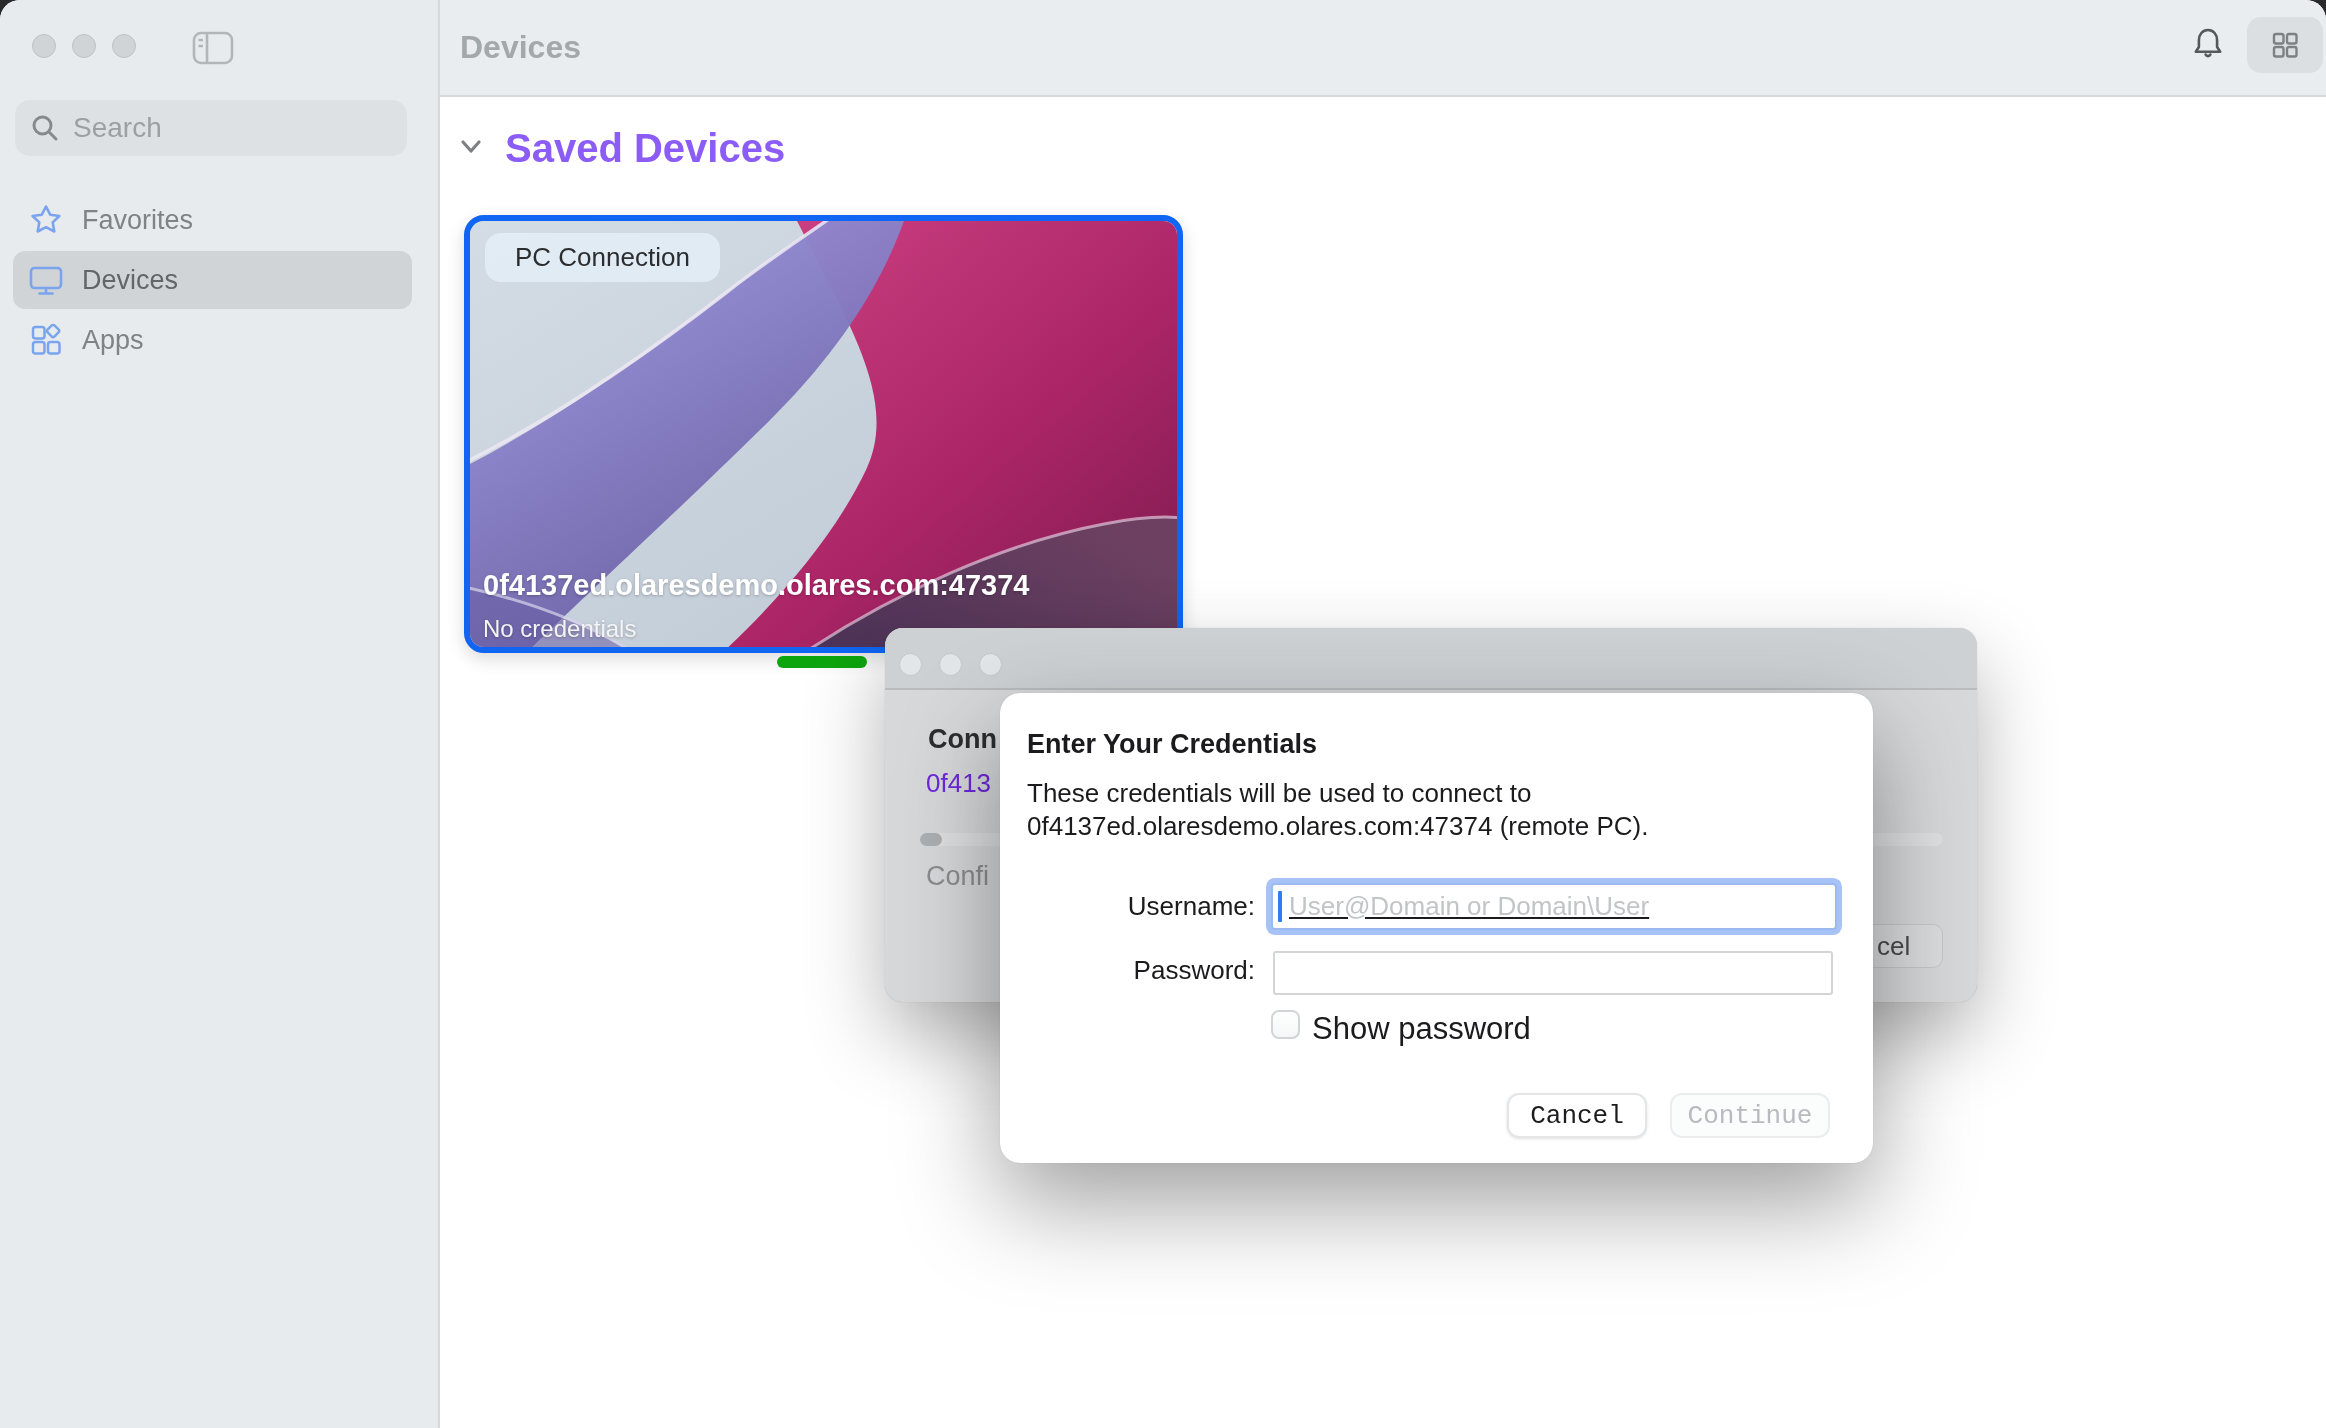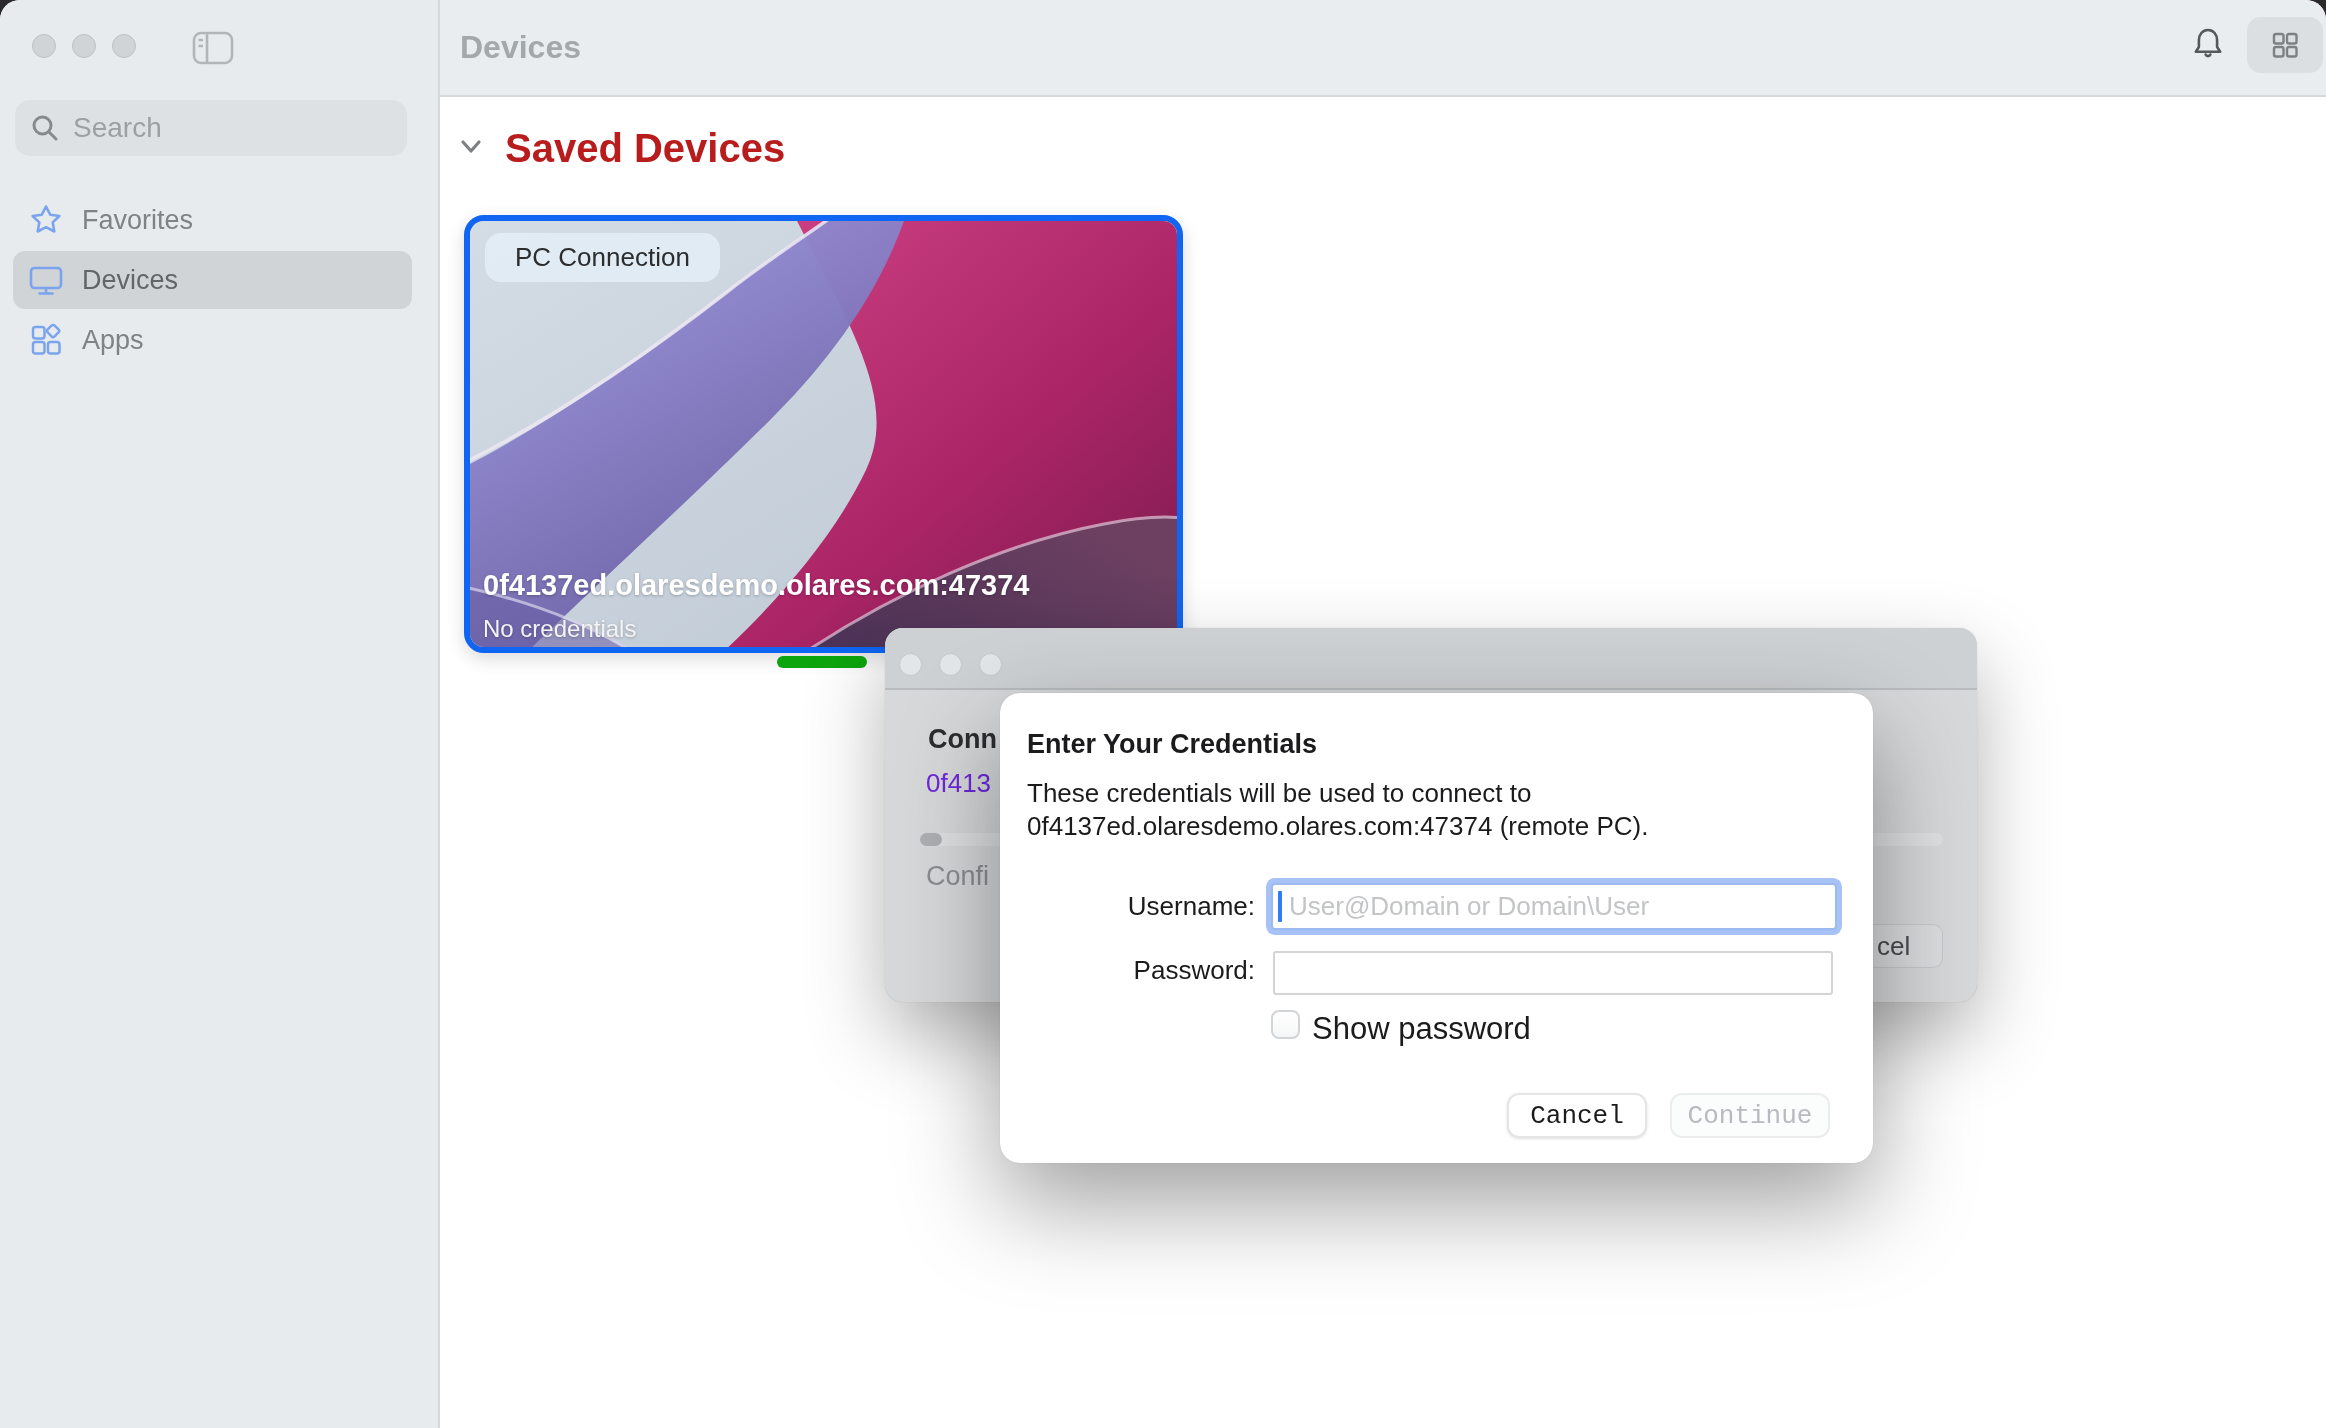--- a/index.html
+++ b/index.html
@@ -41,21 +41,21 @@
   .topbar {
     position:absolute; left:440px; top:0; width:1886px; height:97px;
     background:#e9edef; border-bottom:2px solid #d6d9db; z-index:2;
   }
   .window-title { position:absolute; left:20px; top:0; line-height:95px; font-size:32px; font-weight:bold; color:#a3a8ab; }
   .tool-btn { position:absolute; top:23px; width:44px; height:44px; background:none; border:none; padding:0; cursor:default; }
   .tool-pill { position:absolute; left:1807px; top:17px; width:76px; height:56px; background:#dcdfe1; border:none; border-radius:14px; display:flex; align-items:center; justify-content:center; cursor:default; }
 
   
   .section-chevron { position:absolute; left:456px; top:134px; color:#7d8184; }
-  .section-title { position:absolute; left:505px; top:126px; font-size:40px; font-weight:bold; color:#b91c1c; }
+  .section-title { position:absolute; left:505px; top:126px; font-size:40px; font-weight:bold; color:#8b5cf6; }
 
   .device-card {
     position:absolute; left:464px; top:215px; width:719px; height:438px;
     border:6px solid #1065f2; border-radius:20px; overflow:hidden;
     box-shadow:0 6px 18px rgba(0,0,0,.14); cursor:pointer; z-index:3; background:#c9d3de;
   }
   .card-wallpaper { position:absolute; left:-6px; top:-6px; width:719px; height:438px; }
   .card-badge {
     position:absolute; left:15px; top:12px; height:49px; padding:12px 30px;
     background:rgba(226,237,245,.92); border-radius:16px;
@@ -96,21 +96,21 @@
   }
   .cred-title { position:absolute; left:27px; top:36px; font-size:27px; font-weight:bold; color:#1b1b1d; }
   .cred-message { position:absolute; left:27px; top:84px; font-size:26px; line-height:33px; color:#1b1b1d; }
   .field-label { position:absolute; width:255px; text-align:right; font-size:26px; color:#1b1b1d; }
   .label-username { left:0; top:198px; }
   .label-password { left:0; top:262px; }
   .input-username {
     position:absolute; left:271px; top:190px; width:566px; height:47px;
     border:2px solid #9cbaef; border-radius:4px; background:#fff;
     box-shadow:0 0 0 5px rgba(138,173,244,.75);
-    font-size:26px; color:#1b1b1d; padding-left:16px; outline:none;
+    font-size:26px; color:#1b1b1d; padding-left:16px; outline:none;text-decoration:underline;
   }
   .input-username::placeholder { color:#c2c4c6; }
   .caret { position:absolute; left:278px; top:198px; width:4px; height:31px; background:#2e7cf6; border-radius:1px; }
   .input-password {
     position:absolute; left:273px; top:258px; width:560px; height:44px;
     border:2px solid #d2d4d6; border-radius:3px; background:#fff;
     font-size:26px; padding-left:16px; outline:none;
   }
   .checkbox {
     position:absolute; left:271px; top:317px; width:29px; height:29px;

